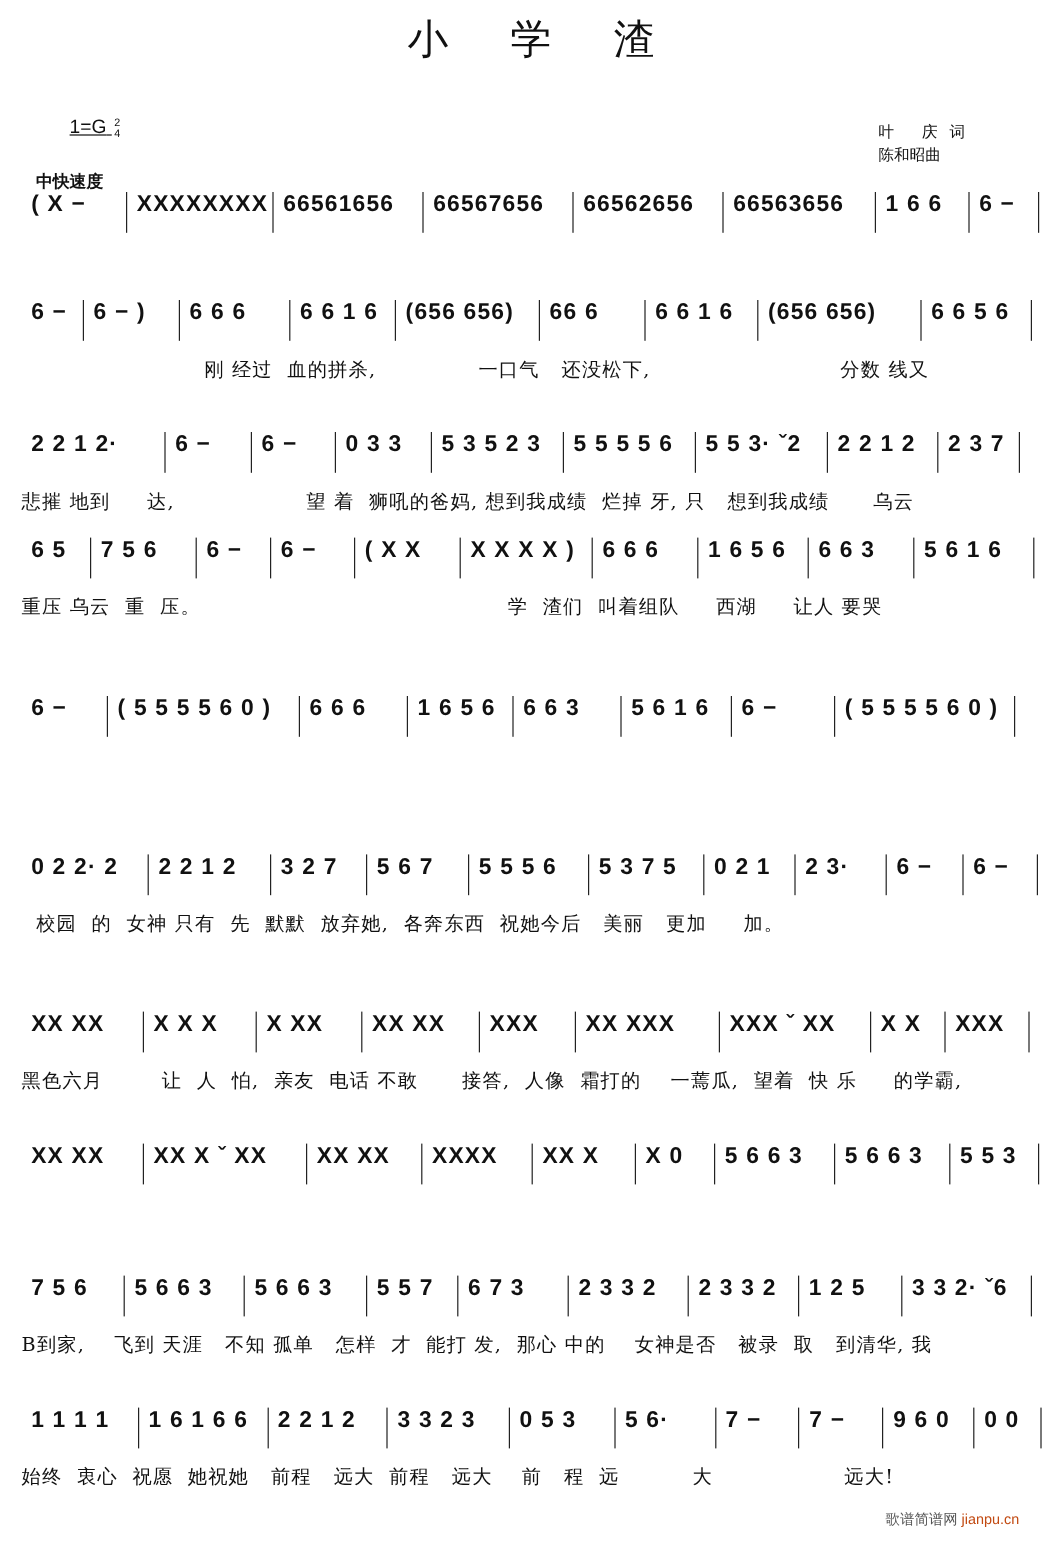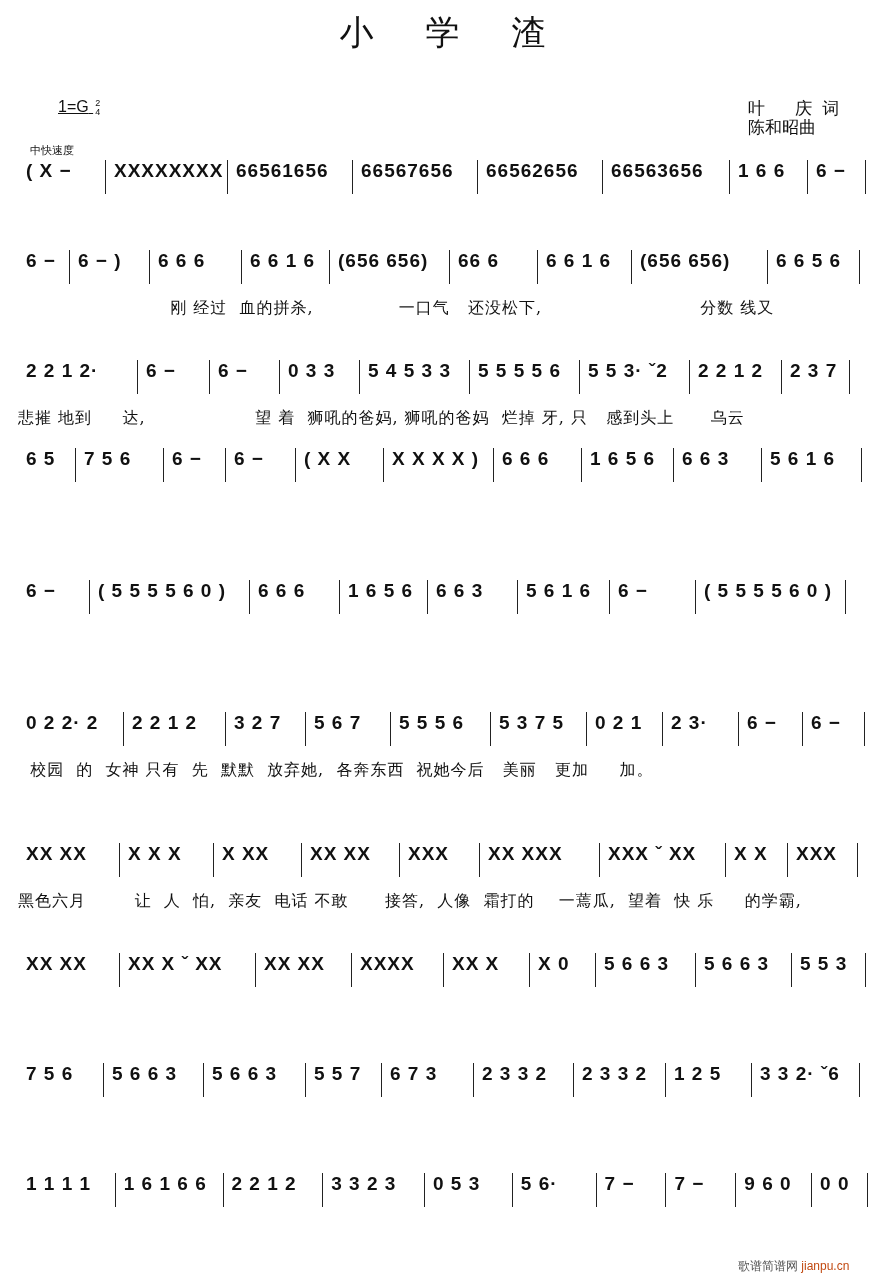--- a/index.html
+++ b/index.html
@@ -7,23 +7,23 @@
     width: 885px; height: 1285px; position: relative; overflow: hidden;
     font-family: "Liberation Sans", "DejaVu Sans", sans-serif; color: #111;
   }
   .title {
     position: absolute; top: 10px; left: 0; width: 885px; text-align: center;
     font-family: "DejaVu Serif", serif; font-size: 34px; letter-spacing: 52px;
     padding-left: 52px; box-sizing: border-box;
   }
   .key { position: absolute; top: 98px; left: 58px; font-size: 16px; text-decoration: underline; }
   .key .ts { display: inline-block; font-size: 9px; line-height: 9px; vertical-align: middle; text-align: center; margin-left: 2px; }
-  .credits { position: absolute; top: 100px; left: 748px; font-family: Liberation Mono, monospace; font-size: 17px; line-height: 19px; }
+  .credits { position: absolute; top: 100px; left: 732px; font-family: Liberation Serif, serif; font-size: 13px; line-height: 19px; }
   .credits .l1 { letter-spacing: 10px; }
-  .tempo { position: absolute; top: 143px; left: 30px; font-family: "DejaVu Serif", serif; font-size: 11px; }
+  .tempo { position: absolute; top: 143px; left: 30px; font-family: "DejaVu Serif", serif; font-size: 14px; font-weight: bold; }
   .row { position: absolute; left: 18px; width: 850px; }
   .notes {
     display: flex; align-items: flex-start; height: 34px;
     font-size: 19px; font-weight: bold; letter-spacing: 1px;
   }
   .bar {
     display: flex; align-items: flex-start; padding: 0 8px; height: 34px;
     border-right: 1px solid #222; white-space: nowrap; box-sizing: border-box;
   }
   .lyrics {
@@ -82,42 +82,43 @@
   </div>
   <div class="lyrics">                         刚 经过  血的拼杀,              一口气   还没松下,                          分数 线又</div>
 </div>
 
 <div class="row" style="top:360px">
   <div class="notes">
     <div class="bar" style="width:120px">2 2 1 2·</div>
     <div class="bar" style="width:72px">6 −</div>
     <div class="bar" style="width:70px">6 −</div>
     <div class="bar" style="width:80px">0 3 3</div>
-    <div class="bar" style="width:110px">5 4 5 3 3</div>
+    <div class="bar" style="width:110px">5 3 5 2 3</div>
     <div class="bar" style="width:110px">5 5 5 5 6</div>
     <div class="bar" style="width:110px">5 5 3· ˇ2</div>
     <div class="bar" style="width:92px">2 2 1 2</div>
     <div class="bar" style="width:68px">2 3 7</div>
   </div>
-  <div class="lyrics">悲摧 地到     达,                  望 着  狮吼的爸妈, 狮吼的爸妈  烂掉 牙, 只   感到头上      乌云</div>
+  <div class="lyrics">悲摧 地到     达,                  望 着  狮吼的爸妈, 想到我成绩  烂掉 牙, 只   想到我成绩      乌云</div>
 </div>
 
 <div class="row" style="top:448px">
   <div class="notes">
     <div class="bar" style="width:58px">6 5</div>
     <div class="bar" style="width:88px">7 5 6</div>
     <div class="bar" style="width:62px">6 −</div>
     <div class="bar" style="width:70px">6 −</div>
     <div class="bar" style="width:88px">( X X</div>
     <div class="bar" style="width:110px">X X X X )</div>
     <div class="bar" style="width:88px">6 6 6</div>
     <div class="bar" style="width:92px">1 6 5 6</div>
     <div class="bar" style="width:88px">6 6 3</div>
     <div class="bar" style="width:100px">5 6 1 6</div>
   </div>
+  <div class="lyrics">重压 乌云  重  压。                                          学  渣们  叫着组队     西湖     让人 要哭</div>
 </div>
 
 <div class="row" style="top:580px">
   <div class="notes">
     <div class="bar" style="width:72px">6 −</div>
     <div class="bar" style="width:160px">( 5 5 5 5 6 0 )</div>
     <div class="bar" style="width:90px">6 6 6</div>
     <div class="bar" style="width:88px">1 6 5 6</div>
     <div class="bar" style="width:90px">6 6 3</div>
     <div class="bar" style="width:92px">5 6 1 6</div>
@@ -176,33 +177,35 @@
     <div class="bar" style="width:86px">7 5 6</div>
     <div class="bar" style="width:100px">5 6 6 3</div>
     <div class="bar" style="width:102px">5 6 6 3</div>
     <div class="bar" style="width:76px">5 5 7</div>
     <div class="bar" style="width:92px">6 7 3</div>
     <div class="bar" style="width:100px">2 3 3 2</div>
     <div class="bar" style="width:92px">2 3 3 2</div>
     <div class="bar" style="width:86px">1 2 5</div>
     <div class="bar" style="width:108px">3 3 2· ˇ6</div>
   </div>
+  <div class="lyrics">B到家,    飞到 天涯   不知 孤单   怎样  才  能打 发,  那心 中的    女神是否   被录  取   到清华, 我</div>
 </div>
 
 <div class="row" style="top:1173px">
   <div class="notes">
     <div class="bar" style="width:98px">1 1 1 1</div>
     <div class="bar" style="width:108px">1 6 1 6 6</div>
     <div class="bar" style="width:100px">2 2 1 2</div>
     <div class="bar" style="width:102px">3 3 2 3</div>
     <div class="bar" style="width:88px">0 5 3</div>
     <div class="bar" style="width:84px">5 6·</div>
     <div class="bar" style="width:70px">7 −</div>
     <div class="bar" style="width:70px">7 −</div>
     <div class="bar" style="width:76px">9 6 0</div>
     <div class="bar" style="width:56px">0 0</div>
   </div>
+  <div class="lyrics">始终  衷心  祝愿  她祝她   前程   远大  前程   远大    前   程  远          大                  远大!</div>
 </div>
 
 <div class="watermark">
   <span>歌谱简谱网</span>
   <span class="site">jianpu.cn</span>
 </div>
 
 </body></html>

